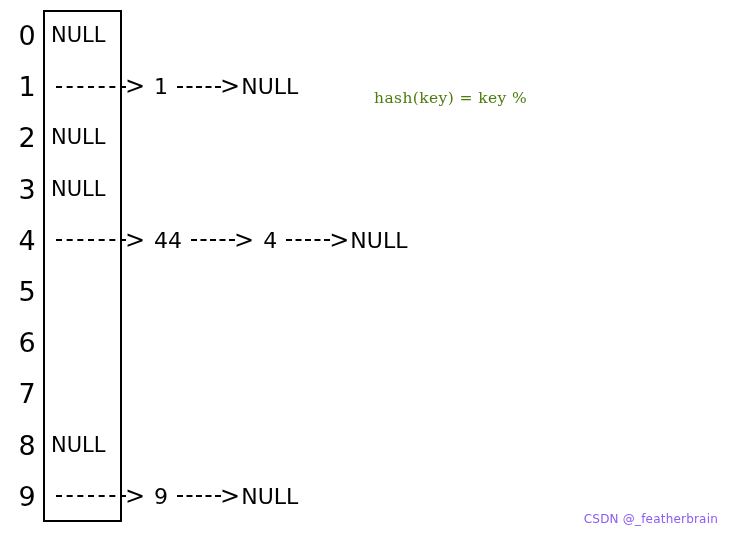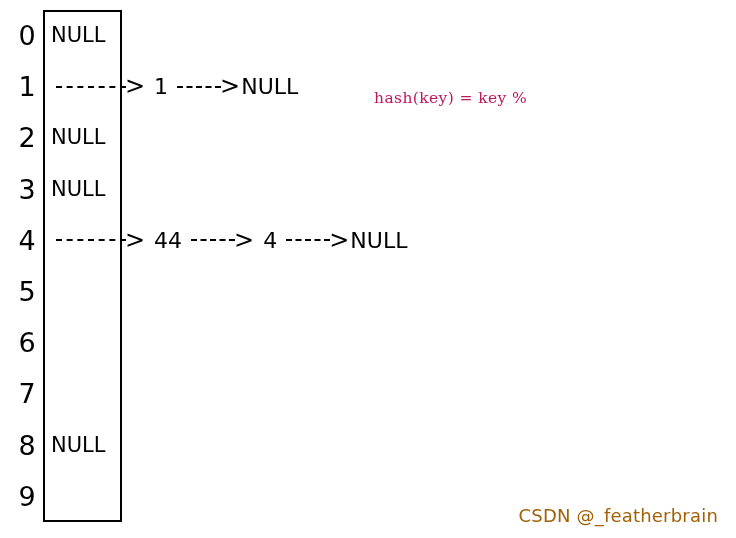--- a/index.html
+++ b/index.html
@@ -115,34 +115,34 @@
 
   
   #formula-note {
     position: absolute;
     left: 374px;
     top: 32px;
     width: 230px;
     font-family: "DejaVu Serif", serif;
     font-size: 15.5px;
     line-height: 26.5px;
-    color: #be185d;
+    color: #4d7c0f;
     white-space: pre;
     letter-spacing: 0.4px;
   }
   #formula-note div { white-space: pre; }
 
   
   #watermark {
     position: absolute;
     right: 18px;
     bottom: 12px;
     font-family: "DejaVu Sans", sans-serif;
-    font-size: 18px;
-    color: #a16207;
+    font-size: 12px;
+    color: #8b5cf6;
     letter-spacing: 0.2px;
   }
 </style>
 </head>
 <body>
 
 <div id="canvas">
 
   <div id="bucket-box"></div>
 
@@ -175,20 +175,21 @@
       </div>
       <div class="row" style="top: 368.4px;">
         <div class="row-index">7</div>
       </div>
       <div class="row" style="top: 419.6px;">
         <div class="row-index">8</div>
         <div class="null-cell">NULL</div>
       </div>
       <div class="row" style="top: 470.8px;">
         <div class="row-index">9</div>
+        <div class="chain start-1"><span class="dash len-long"></span><span class="arrow-head">&gt;</span><span class="node">9</span><span class="dash len-short"></span><span class="arrow-head">&gt;</span><span class="node terminal">NULL</span></div>
       </div>
     </div>
 
   <div id="formula-note">
     <div>hash(key) = key %</div>
   </div>
 
   <div id="watermark">CSDN @_featherbrain</div>
 
 </div>

